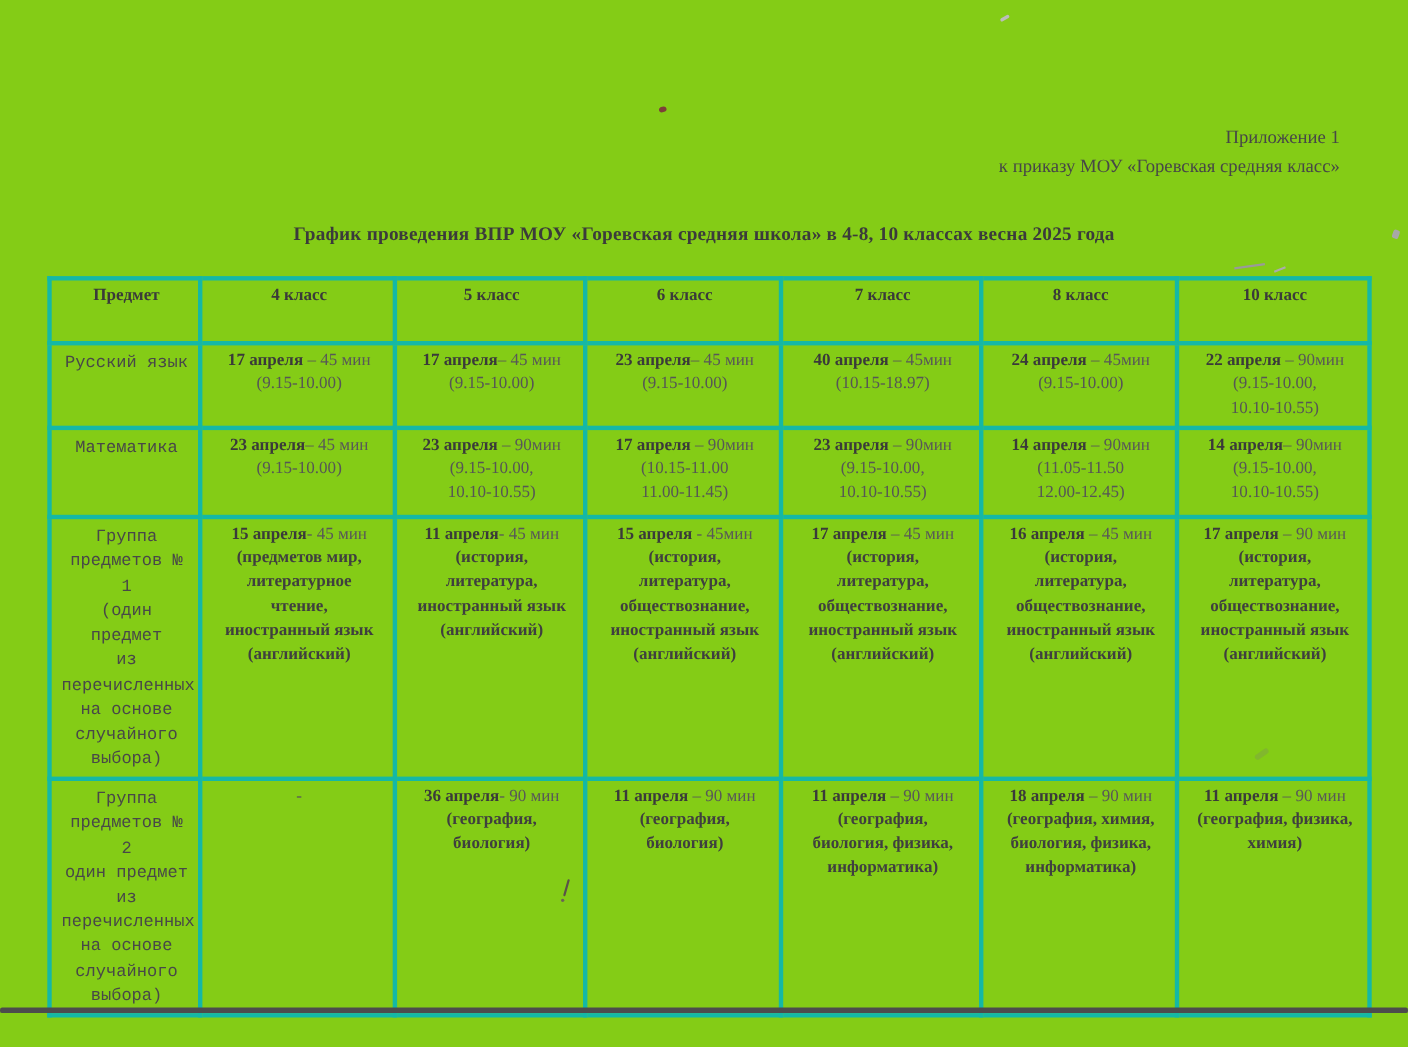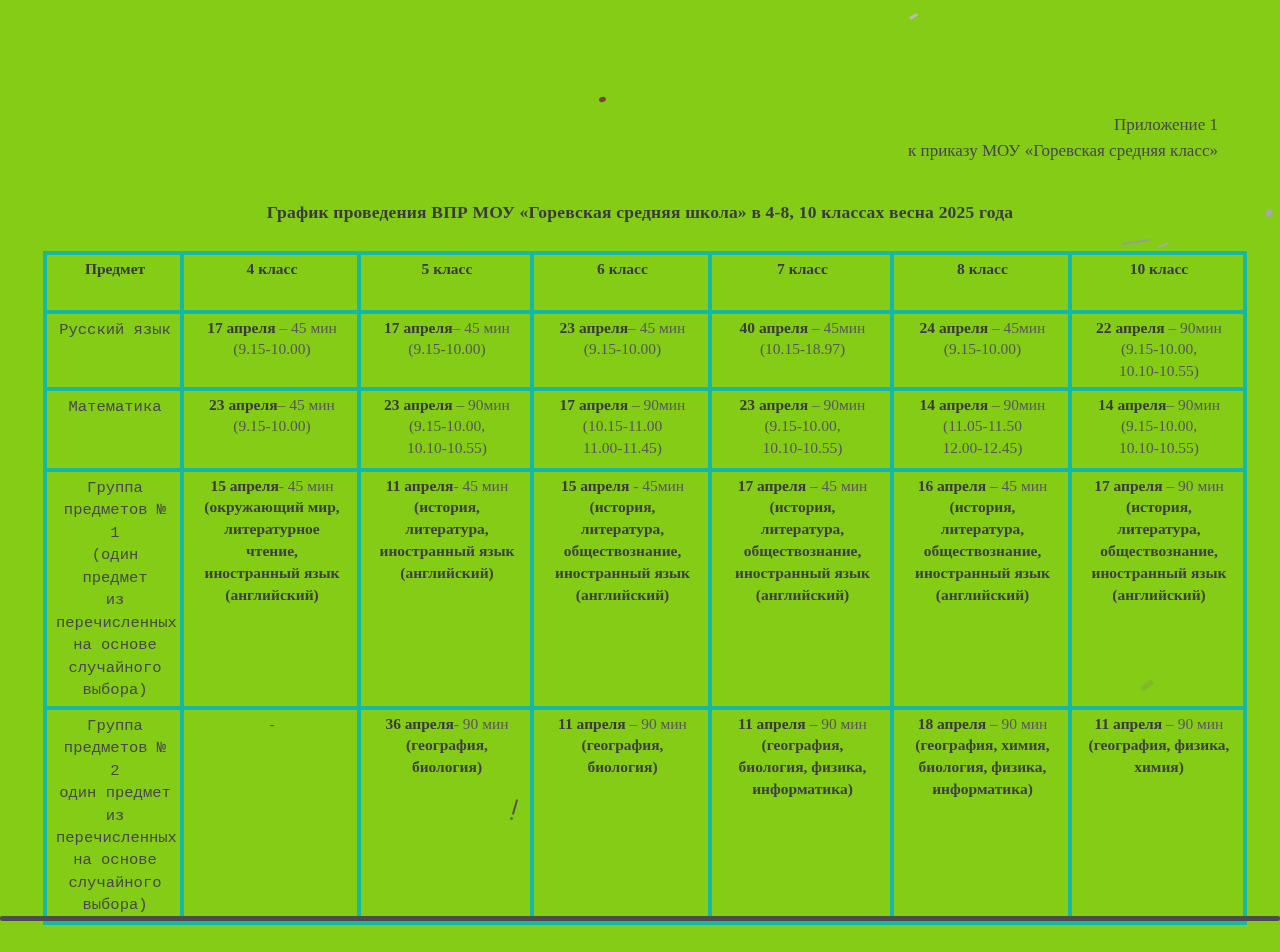--- a/index.html
+++ b/index.html
@@ -103,21 +103,21 @@
       </tr>
       <tr style="height:167px">
         <td class="subj-col">Группа
 предметов № 1
 (один предмет
 из
 перечисленных
 на основе
 случайного
 выбора)</td>
-        <td><span class="date">15 апреля</span><span class="dur">- 45 мин</span><div class="subjects">(окружающий  мир,
+        <td><span class="date">15 апреля</span><span class="dur">- 45 мин</span><div class="subjects">(предметов  мир,
 литературное
 чтение,
 иностранный  язык
 (английский)</div></td>
         <td><span class="date">11 апреля</span><span class="dur">- 45 мин</span><div class="subjects">(история,
 литература,
 иностранный  язык
 (английский)</div></td>
         <td><span class="date">15 апреля</span><span class="dur"> - 45мин</span><div class="subjects">(история,
 литература,

